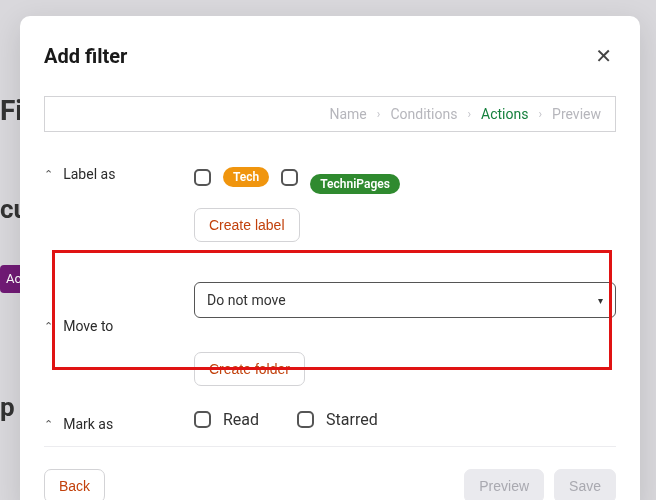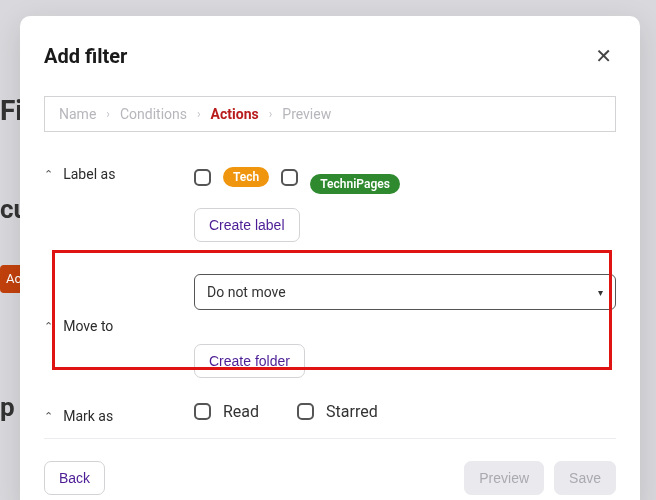--- a/index.html
+++ b/index.html
@@ -2,49 +2,49 @@
 <html><head>
 <meta charset="utf-8">
 <style>
   * { box-sizing: border-box; }
   html, body { margin:0; padding:0; width:656px; height:500px; font-family: -apple-system, BlinkMacSystemFont, "Segoe UI", Roboto, Helvetica, Arial, sans-serif; }
   .backdrop { position:absolute; inset:0; background:#d9d8dc; color:#808080; font-size:14px; padding:10px; line-height:1.5; overflow:hidden; }
   .modal { position:absolute; top:16px; left:20px; width:620px; height:494px; background:#fff; border-radius:10px; box-shadow:0 8px 30px rgba(0,0,0,.12); padding:24px 24px 18px 24px; display:flex; flex-direction:column; }
   .modal-header { display:flex; align-items:center; justify-content:space-between; }
   .modal-title { font-size:20px; font-weight:700; color:#1a1a1a; }
   .close { background:none; border:none; font-size:20px; color:#444; cursor:pointer; padding:4px; }
-  .crumbs { margin-top:24px; border:1px solid #d3d3d6; padding:9px 14px; display:flex; gap:10px; align-items:center; font-size:14px; color:#b6b6bc; }
-  .crumb.active { color:#b91c1c; font-weight:700; }
+  .crumbs { margin-top:24px; border:1px solid #d3d3d6; padding:9px 14px; display:flex; gap:10px; align-items:center; font-size:14px; color:#b6b6bc;justify-content:flex-end; }
+  .crumb.active { color:#15803d; font-weight:400; }
   .chev { color:#c3c3c9; font-size:12px; }
   .sections { flex:1; overflow:visible; margin-top:22px; }
   .section { display:flex; align-items:flex-start; padding:6px 0 14px 0; }
   .section-head { display:flex; align-items:center; gap:10px; min-width:150px; font-size:14px; color:#2b2b2b; padding-top:6px; }
   .arrow { font-size:11px; color:#555; }
   .section-body { flex:1; display:flex; flex-direction:column; gap:14px; }
   .row { display:flex; align-items:center; gap:12px; }
   .cb { width:17px; height:17px; border:2px solid #555; border-radius:5px; background:#fff; cursor:pointer; flex-shrink:0; }
   .pill { color:#fff; font-size:12px; font-weight:600; padding:3px 10px; border-radius:10px; }
   .pill.orange { background:#f0950e; }
   .pill.green { background:#2f8a2f;margin-top:14px; }
-  .btn { border:1px solid #d3d3d6; background:#fff; color:#4c1d95; font-size:14px; padding:8px 14px; border-radius:7px; cursor:pointer; }
-  .select { width:100%; border:1px solid #555; border-radius:6px; padding:9px 12px; font-size:14px; color:#333; display:flex; justify-content:space-between; align-items:center; cursor:pointer; }
+  .btn { border:1px solid #d3d3d6; background:#fff; color:#c2410c; font-size:14px; padding:8px 14px; border-radius:7px; cursor:pointer; }
+  .select { width:100%; border:1px solid #555; border-radius:6px; padding:9px 12px; font-size:14px; color:#333; display:flex; justify-content:space-between; align-items:center; cursor:pointer;margin-top:8px; }
   .caret { font-size:10px; color:#333; }
   .hilite { position:absolute; border:3px solid #e01313; left:32px; right:28px; top:234px; height:120px; pointer-events:none; }
   .footer { border-top:1px solid #ececef; padding-top:22px; display:flex; justify-content:space-between; align-items:center; }
   .footer-right { display:flex; gap:10px; }
   .btn.disabled { background:#eaeaee; color:#a9a9b0; border-color:#eaeaee; cursor:default; }
   .ck-lbl { font-size:16px; color:#333; }
 </style>
 </head>
 <body>
 
 <div class="backdrop">
   <div style="position:absolute;left:0;top:90px;font-size:28px;font-weight:700;color:#333;">Fi</div>
   <div style="position:absolute;left:0;top:190px;font-size:26px;font-weight:700;color:#333;">cu</div>
-  <div style="position:absolute;left:0;top:265px;background:#c2410c;color:#fff;padding:4px 6px;border-radius:4px;font-size:13px;">Ac</div>
+  <div style="position:absolute;left:0;top:265px;background:#701a75;color:#fff;padding:4px 6px;border-radius:4px;font-size:13px;">Ac</div>
   <div style="position:absolute;left:0;top:388px;font-size:26px;font-weight:700;color:#333;">p</div>
 </div>
 
 <div class="modal">
   <div class="modal-header">
     <div class="modal-title">Add filter</div>
     <button class="close">✕</button>
   </div>
 
   <div class="crumbs">

